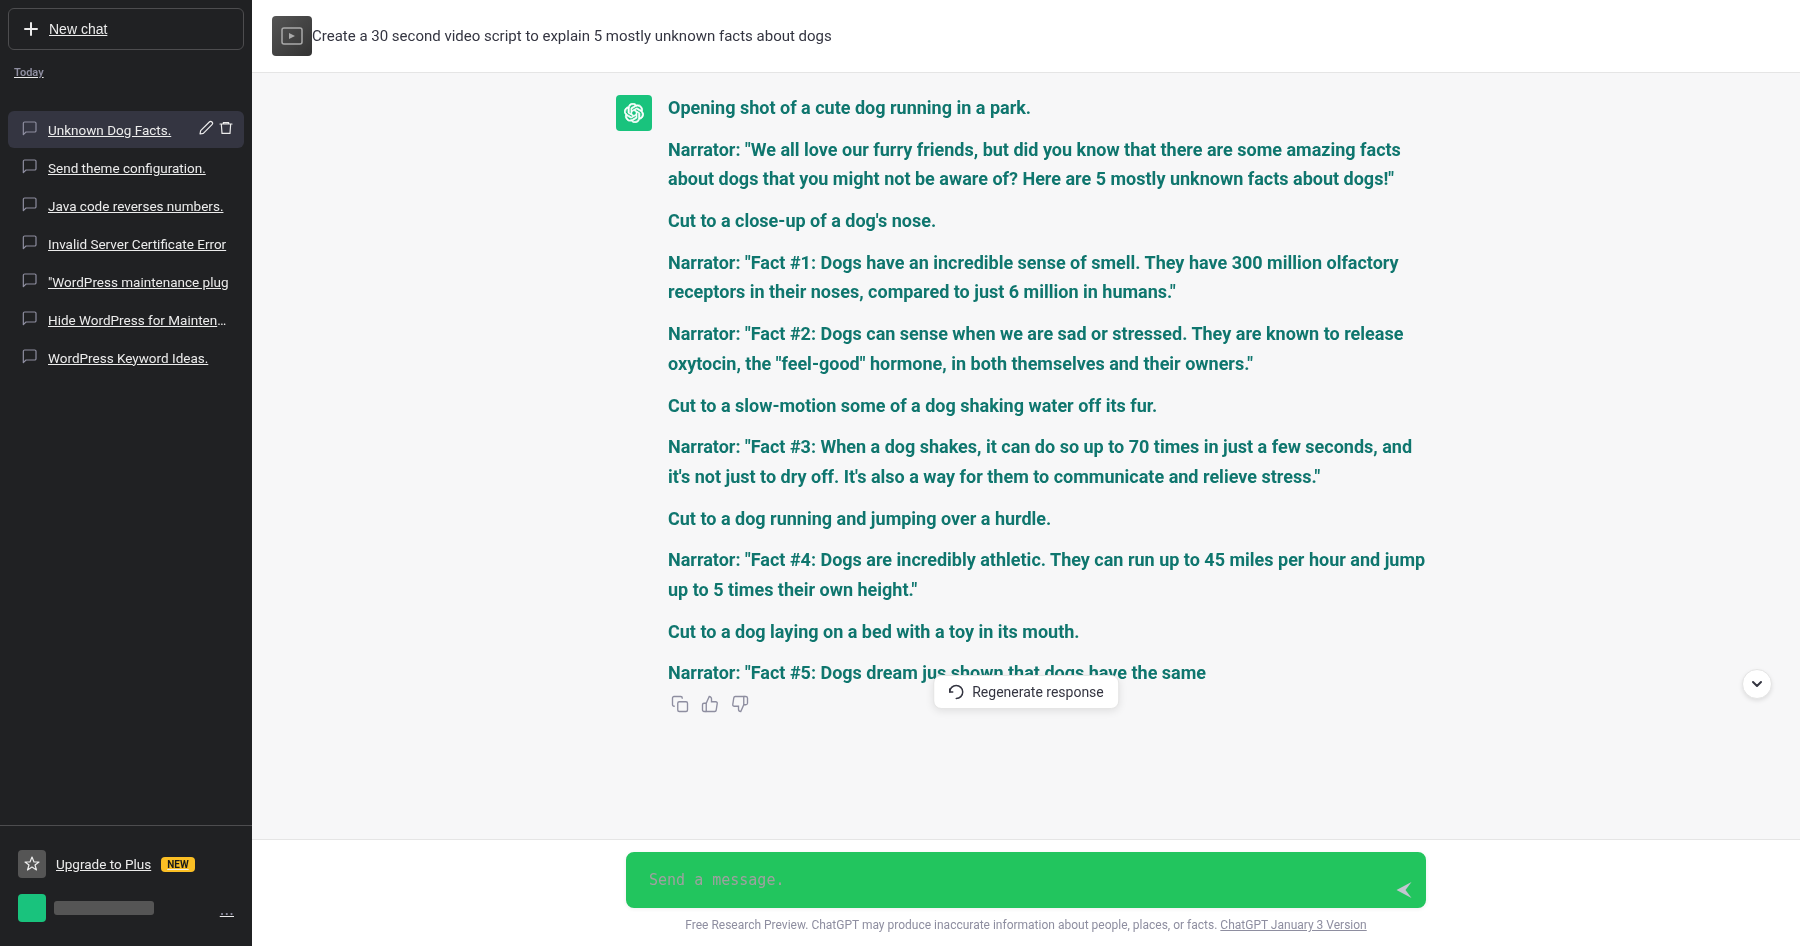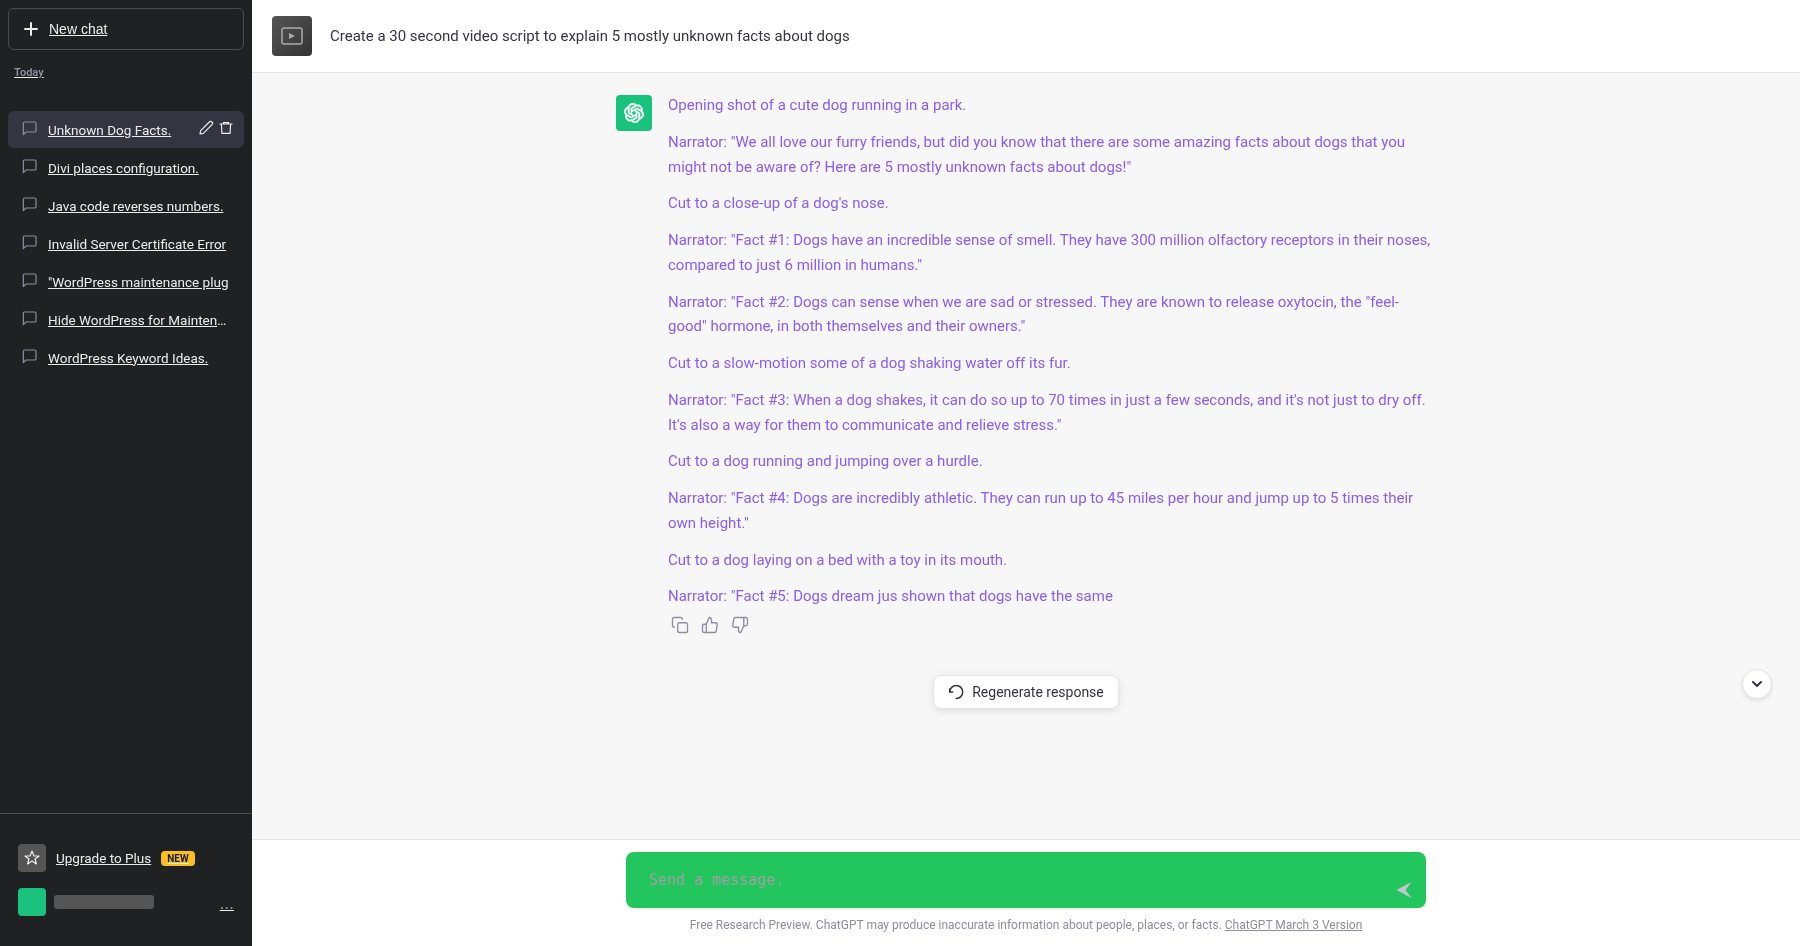--- a/index.html
+++ b/index.html
@@ -70,21 +70,21 @@
       gap: 4px;
       align-items: center;
       position: absolute;
       right: 10px;
     }
     .chat-item.active .chat-actions { display: flex; }
     .chat-actions svg { width: 16px; height: 16px; cursor: pointer; color: #ececec; }
 
     .sidebar-bottom {
       border-top: 1px solid #4d4d4f;
-      padding: 22px 8px;
+      padding: 16px 8px;
     }
     .user-row {
       display: flex;
       align-items: center;
       gap: 10px;
       padding: 8px 10px;
       border-radius: 6px;
       cursor: pointer;
       color: #ececec;
       font-size: 13.5px;
@@ -128,21 +128,21 @@
       background: #ffffff;
       position: relative;
     }
 
     
     #prompt-header {
       padding: 16px 20px;
       border-bottom: 1px solid #e5e5e5;
       display: flex;
       align-items: center;
-      gap: 18px;
+      gap: 0;
       background: #fff;
     }
     .prompt-icon {
       width: 40px; height: 40px; border-radius: 4px;
       background: #444; flex-shrink: 0;
       display: flex; align-items: center; justify-content: center;
       overflow: hidden;
     }
     .prompt-text {
       font-size: 15px;
@@ -177,23 +177,24 @@
       background: #19c37d;
     }
     .msg-avatar svg { width: 20px; height: 20px; }
 
     .msg-content {
       flex: 1;
       min-width: 0;
     }
 
     .msg-text {
-      font-size: 15px;
+      font-size: 18px;
       line-height: 1.65;
-      color: #8b5cf6;
+      color: #0f766e;
+      font-weight: bold;
     }
     .msg-text p { margin-bottom: 12px; }
     .msg-text p:last-child { margin-bottom: 0; }
 
     .msg-actions {
       display: flex;
       gap: 6px;
       margin-top: 6px;
       align-items: center;
     }
@@ -323,21 +324,21 @@
         </span>
       </div>
     </div>
 
     <div class="chat-item">
       <span class="chat-icon">
         <svg width="16" height="16" viewBox="0 0 16 16" fill="none">
             <path d="M14 10.667A1.333 1.333 0 0112.667 12H4L1.333 14.667V3.333A1.333 1.333 0 012.667 2h10A1.333 1.333 0 0114 3.333v7.334z" stroke="currentColor" stroke-width="1.2" stroke-linecap="round" stroke-linejoin="round"></path>
           </svg>
       </span>
-      <span class="chat-label">Divi places configuration.</span>
+      <span class="chat-label">Send theme configuration.</span>
     </div>
 
     <div class="chat-item">
       <span class="chat-icon">
         <svg width="16" height="16" viewBox="0 0 16 16" fill="none">
             <path d="M14 10.667A1.333 1.333 0 0112.667 12H4L1.333 14.667V3.333A1.333 1.333 0 012.667 2h10A1.333 1.333 0 0114 3.333v7.334z" stroke="currentColor" stroke-width="1.2" stroke-linecap="round" stroke-linejoin="round"></path>
           </svg>
       </span>
       <span class="chat-label">Java code reverses numbers.</span>
     </div>
@@ -479,16 +480,16 @@
     <div class="input-container">
       <textarea class="message-input" rows="1" placeholder="Send a message." style=""></textarea>
       <button class="send-btn">
         <svg viewBox="0 0 20 20" fill="currentColor">
           <path d="M2.5 10l15-8-6 8 6 8-15-8z"></path>
         </svg>
       </button>
     </div>
     <div class="footer-note">
       <span>Free Research Preview. ChatGPT may produce inaccurate information about people, places, or facts.</span>
-      <a href="#">ChatGPT March 3 Version</a>
+      <a href="#">ChatGPT January 3 Version</a>
     </div>
   </div>
 </div>
 
 </body></html>

